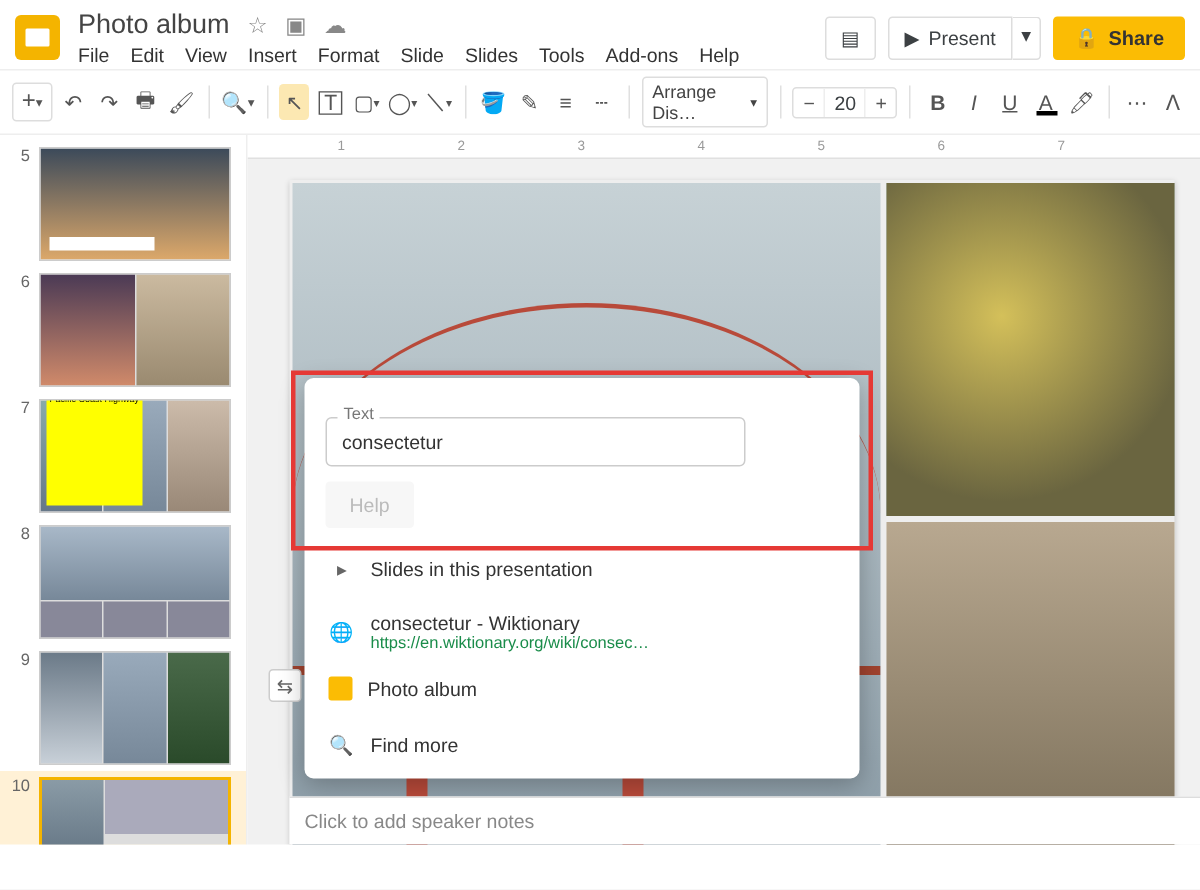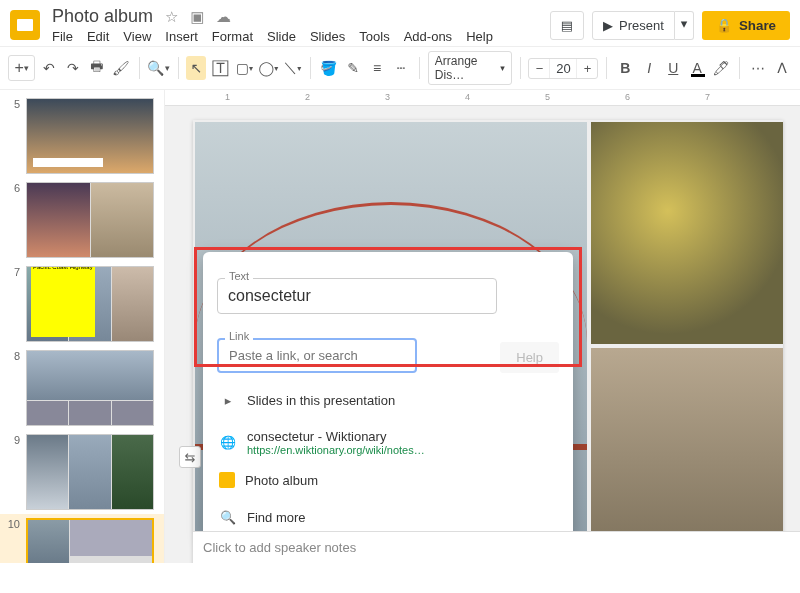--- a/index.html
+++ b/index.html
@@ -43,21 +43,21 @@
   .ph{ background:#9ab; position:relative; overflow:hidden;}
   .ph.big{ grid-row: 1 / span 2; background:linear-gradient(#c7d2d6,#8a9ba6);}
   .ph.tr{ background:linear-gradient(#6a7552,#4b5438);}
   .ph.br{ background:linear-gradient(#c9bfa8,#8f8270);}
   .speaker{ position:absolute; left:28px; bottom:0; right:0; height:32px; border-top:1px solid #ddd; background:#fff; padding:8px 10px; color:#888; font-size:13px;}
   .resize-handle{ position:absolute; left:14px; top:356px; width:22px; height:22px; background:#fff; border:1px solid #ccc; border-radius:3px; display:flex; align-items:center; justify-content:center; color:#666; font-size:13px;}
   .link-pop{ position:absolute; left:38px; top:162px; width:370px; background:#fff; border-radius:6px; box-shadow:0 4px 16px rgba(0,0,0,.25); padding:12px 0 6px 0;}
   .highlight-box{ position:absolute; left:29px; top:157px; width:388px; height:120px; border:3px solid #e53935; pointer-events:none;}
   .field-wrap{ padding:0 24px 10px 14px;}
   .field-label{ font-size:11px; color:#777; margin-bottom:2px; background:#fff; position:relative; top:6px; left:8px; padding:0 4px; width:max-content;}
-  .txt-input{ width:280px; border:1px solid #ccc; border-radius:4px; padding:8px 10px; font-size:16px; color:#333;}
+  .txt-input{ width:280px; border:1px solid #ccc; border-radius:4px; padding:8px 10px; font-size:13px; color:#333;}
   .link-row{ display:flex; align-items:flex-end; gap:12px; padding:0 14px 10px 14px;}
   .link-input{ flex:1; border:2px solid #8ab4f8; border-radius:4px; padding:8px 10px; font-size:13px; color:#888;}
   .apply-btn{ color:#bbb; background:#f7f7f7; border:none; padding:8px 16px; border-radius:3px; font-size:13px;}
   .pop-item{ display:flex; align-items:center; gap:10px; padding:8px 16px; font-size:13px; color:#333; cursor:pointer;}
   .pop-item .ico{ width:18px; height:18px; display:flex; align-items:center; justify-content:center; font-size:13px; color:#666;}
   .sub{ font-size:11px; color:#1a8c4a;}
   .pop-sep{ height:4px;}
   
   .t5{background:linear-gradient(#3c4a5a,#dca86a);}
   .t5 .bar{position:absolute;left:6px;bottom:6px;width:70px;height:9px;background:#fff;}
@@ -263,36 +263,32 @@
     </div>
 
     <div class="resize-handle">⇆</div>
 
     <div class="link-pop">
       <div class="field-wrap">
         <div class="field-label">Text</div>
         <input class="txt-input" value="consectetur" style="">
       </div>
       <div class="link-row">
-        <div style="flex:1">
-          <div class="field-label">Link</div>
-          <input class="link-input" placeholder="Paste a link, or search" style="">
-        </div>
         <button class="apply-btn">Help</button>
       </div>
       <div class="pop-item">
         <span class="ico">▸</span>
         <span>Slides in this presentation</span>
       </div>
       <div class="pop-sep"></div>
       <div class="pop-item">
         <span class="ico">🌐</span>
         <div>
           <div>consectetur - Wiktionary</div>
-          <div class="sub">https://en.wiktionary.org/wiki/notes…</div>
+          <div class="sub">https://en.wiktionary.org/wiki/consec…</div>
         </div>
       </div>
       <div class="pop-item">
         <span class="ico" style="background:#fbbc04;border-radius:2px;width:16px;height:16px;"></span>
         <span>Photo album</span>
       </div>
       <div class="pop-sep"></div>
       <div class="pop-item">
         <span class="ico">🔍</span>
         <span>Find more</span>

